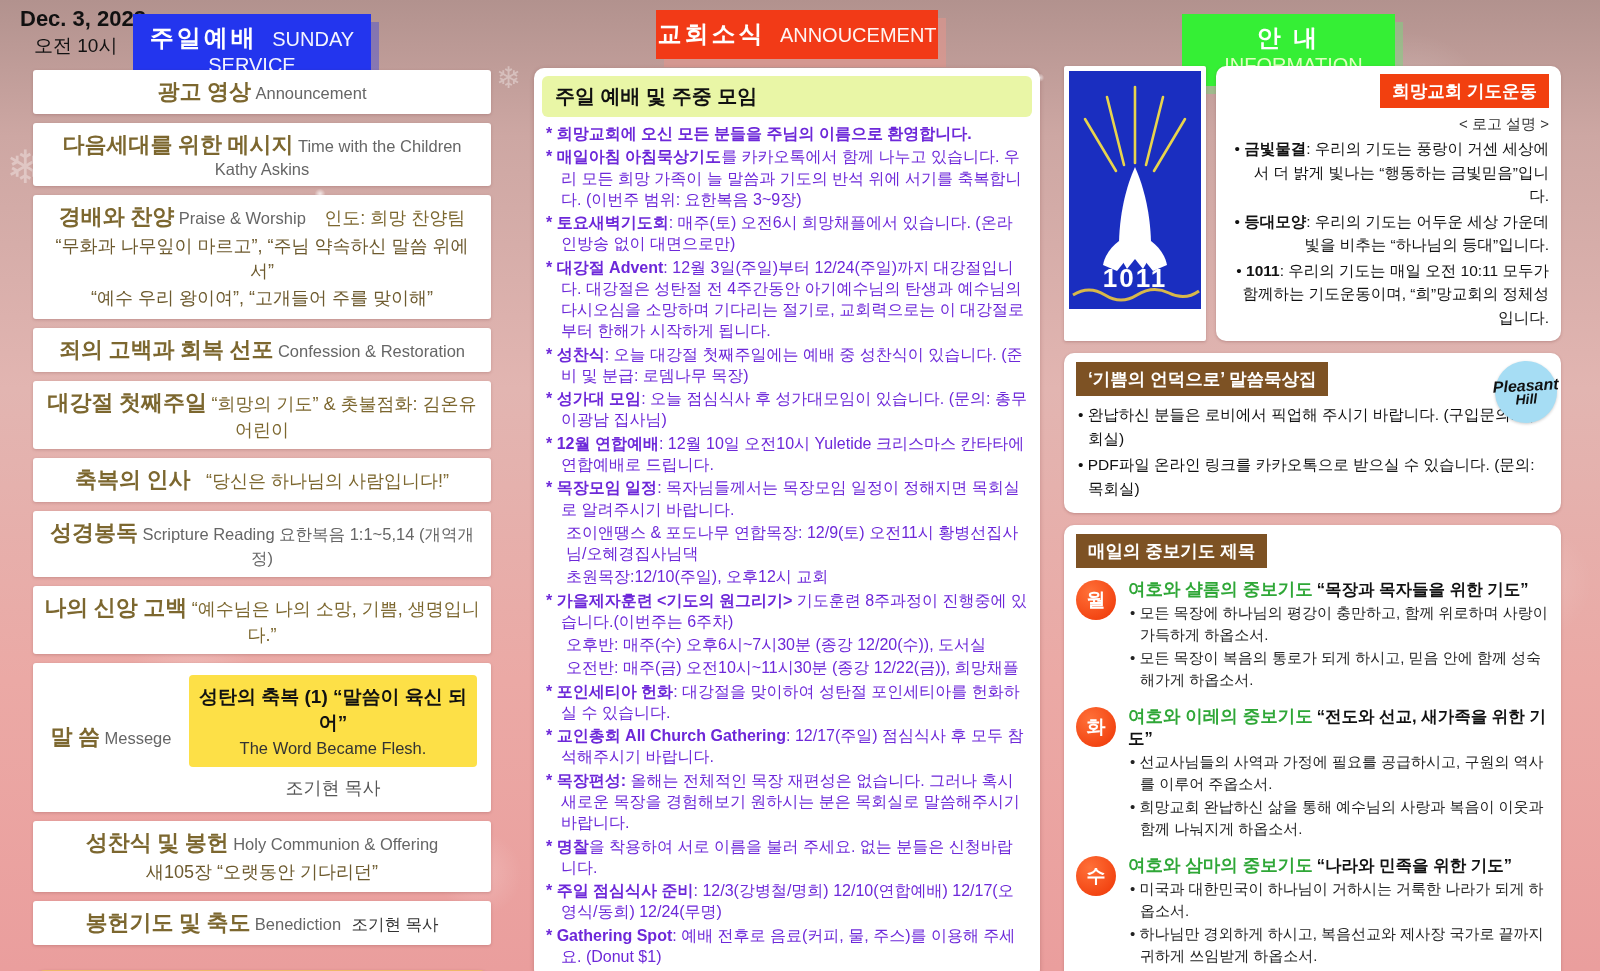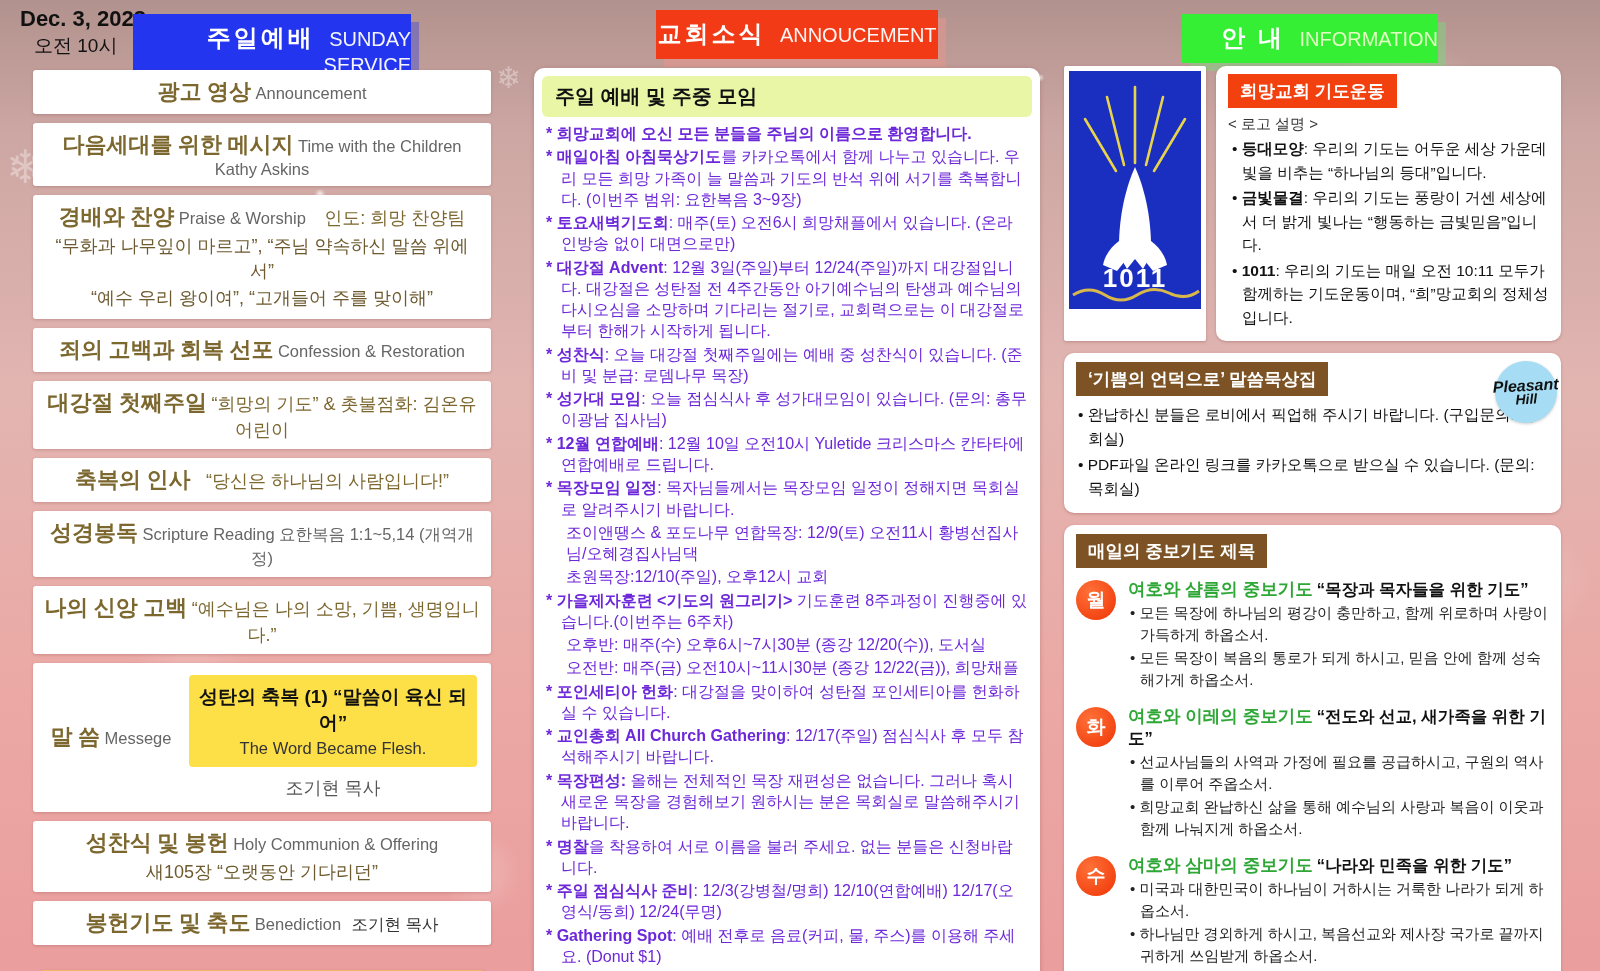--- a/index.html
+++ b/index.html
@@ -25,23 +25,23 @@
   
   .col{position:absolute;top:6px;}
   .col-left{left:33px;width:458px;}
   .col-mid{left:528px;width:516px;}
   .col-right{left:1064px;width:497px;}
 
   
   .banner{position:absolute;color:#fff;text-align:center;padding:8px 0 9px;}
   .banner .ko{font-weight:800;font-size:24px;letter-spacing:3px;}
   .banner .en{font-size:20px;font-weight:400;margin-left:10px;opacity:.95;}
-  .banner-blue{left:100px;top:8px;width:278px;background:#2335ee;box-shadow:8px 8px 0 rgba(90,90,200,.55);text-align:right;}
+  .banner-blue{left:100px;top:8px;width:238px;background:#2335ee;box-shadow:8px 8px 0 rgba(90,90,200,.55);}
   .banner-red{left:128px;top:4px;width:282px;background:#f23a17;box-shadow:8px 8px 0 rgba(230,150,140,.55);}
-  .banner-green{left:118px;top:8px;width:256px;background:#35ef35;box-shadow:8px 8px 0 rgba(130,210,130,.55);text-align:right;}
+  .banner-green{left:118px;top:8px;width:213px;background:#35ef35;box-shadow:8px 8px 0 rgba(130,210,130,.55);}
   .banner-green .en{color:#eaffc8;}
 
   
   .date-block{position:absolute;left:-13px;top:0;color:#111;}
   .date-line1{font-weight:800;font-size:22px;}
   .date-line2{font-size:19px;margin-top:1px;padding-left:14px;}
   .service-stack{position:absolute;top:64px;left:0;width:100%;display:flex;flex-direction:column;gap:9px;}
   .box{background:#fff;border-radius:3px;padding:7px 10px;text-align:center;box-shadow:0 1px 3px rgba(110,50,50,.25);}
   .k{font-family:"Liberation Serif", serif;color:#7c672f;font-weight:700;font-size:22px;}
   .e{color:#666;font-size:16.5px;}
@@ -64,21 +64,21 @@
               font-weight:700;font-size:20px;color:#111;}
   .news-lines{padding:0 12px;}
   .news-line{font-size:16px;color:#6d28d9;line-height:1.33;margin:2px 0;padding-left:15px;text-indent:-15px;}
   .news-line .b{font-weight:700;}
   .news-line.sub{padding-left:20px;text-indent:0;}
 
   
   .right-stack{position:absolute;top:60px;left:0;width:100%;}
   .row1{display:flex;gap:10px;}
   .logo-card{flex:0 0 132px;background:#fff;padding:5px;border-radius:2px;box-shadow:0 1px 3px rgba(110,50,50,.3);}
-  .lm-card{flex:1;background:#fff;border-radius:10px;padding:8px 12px 10px;box-shadow:0 1px 3px rgba(110,50,50,.3);}
+  .lm-card{flex:1;background:#fff;border-radius:10px;padding:8px 12px 10px;box-shadow:0 1px 3px rgba(110,50,50,.3);text-align:right;}
   .chip{display:inline-block;color:#fff;font-weight:700;font-size:17.5px;padding:5px 12px;}
   .chip-red{background:#f2400f;}
   .chip-brown{background:#7d5224;}
   .lm-intro{font-size:15px;color:#333;margin:7px 0 3px;}
   .lm-item{font-size:15.5px;line-height:1.52;color:#111;margin:2px 0;padding-left:14px;text-indent:-10px;}
   .lm-item .b{font-weight:800;}
   .panel{position:relative;background:#fff;border-radius:10px;margin-top:12px;padding:9px 12px 10px;
          box-shadow:0 1px 3px rgba(110,50,50,.3);}
   .dv-item{font-size:15.5px;line-height:1.55;color:#111;margin:2px 0;padding-left:12px;text-indent:-10px;}
   .dv-item::before,.lm-item::before{content:"• ";}
@@ -257,22 +257,22 @@
               <path d="M50 170 C42 176 36 184 34 194 L48 200 L56 190 Z"></path>
               <path d="M82 170 C90 176 96 184 98 194 L84 200 L76 190 Z"></path>
             </g>
             <text x="66" y="216" text-anchor="middle" fill="#ffffff" font-size="26" font-weight="bold" font-family="Liberation Sans, sans-serif" letter-spacing="2">1011</text>
             <path d="M4 224 Q 20 214 36 224 T 68 224 T 100 222 T 130 220" stroke="#d8b84a" stroke-width="3" fill="none"></path>
           </svg>
         </div>
         <div class="lm-card">
           <span class="chip chip-red">희망교회 기도운동</span>
           <div class="lm-intro">&lt; 로고 설명 &gt;</div>
+          <p class="lm-item"><span class="b">금빛물결</span><span>: 우리의 기도는 풍랑이 거센 세상에서 더 밝게 빛나는 “행동하는 금빛믿음”입니다.</span></p>
           <p class="lm-item"><span class="b">등대모양</span><span>: 우리의 기도는 어두운 세상 가운데 빛을 비추는 “하나님의 등대”입니다.</span></p>
-          <p class="lm-item"><span class="b">금빛물결</span><span>: 우리의 기도는 풍랑이 거센 세상에서 더 밝게 빛나는 “행동하는 금빛믿음”입니다.</span></p>
           <p class="lm-item"><span class="b">1011</span><span>: 우리의 기도는 매일 오전 10:11 모두가 함께하는 기도운동이며, “희”망교회의 정체성입니다.</span></p>
         </div>
       </div>
 
       <div class="panel">
         <span class="chip chip-brown">‘기쁨의 언덕으로’ 말씀묵상집</span>
         <div class="ph-logo">
           <span class="ph-t1">Pleasant</span>
           <span class="ph-t2">Hill</span>
         </div>

